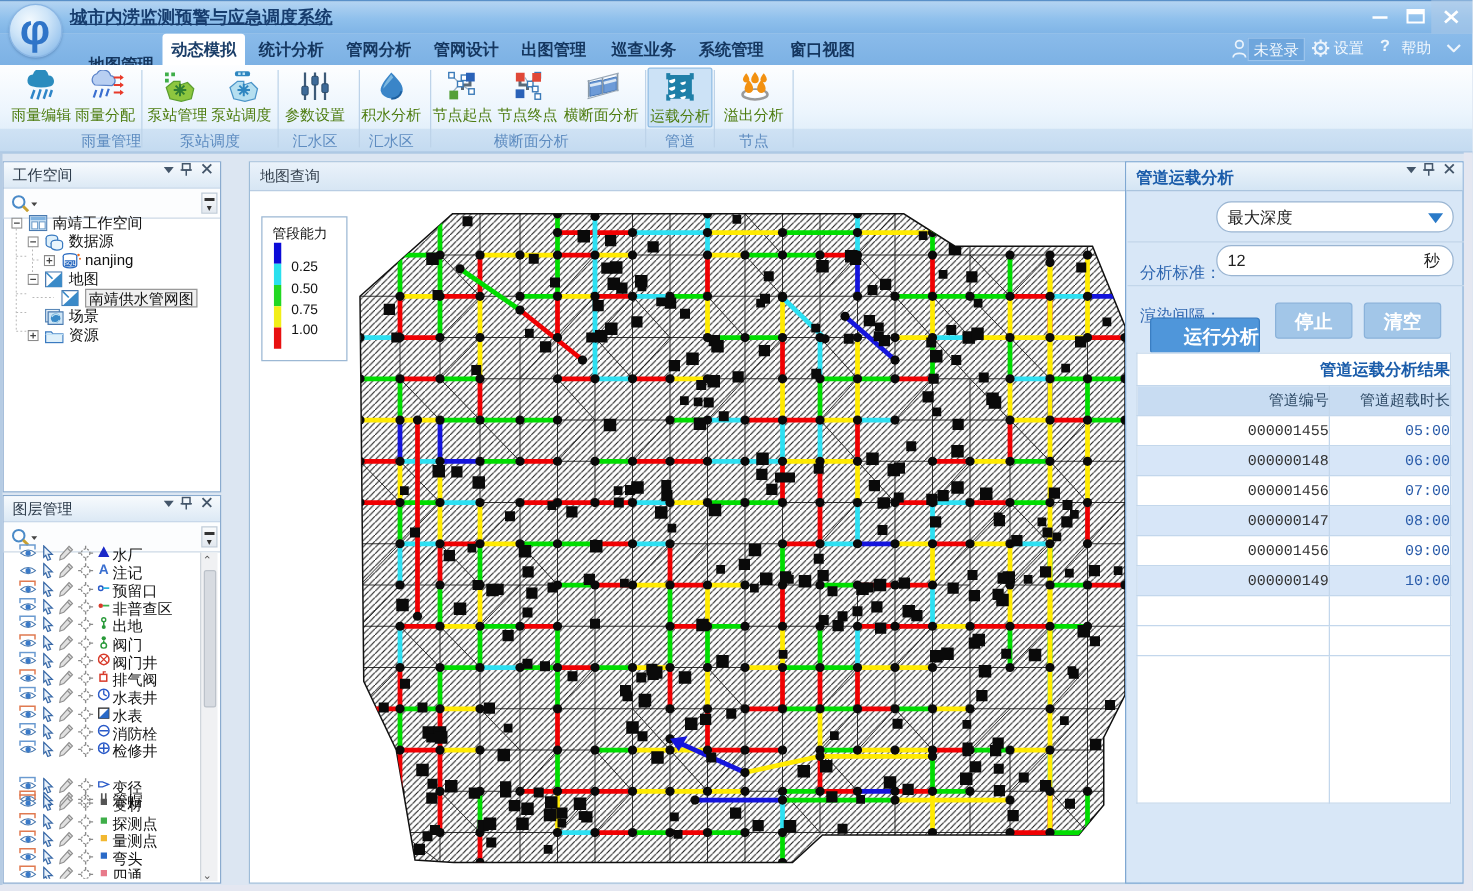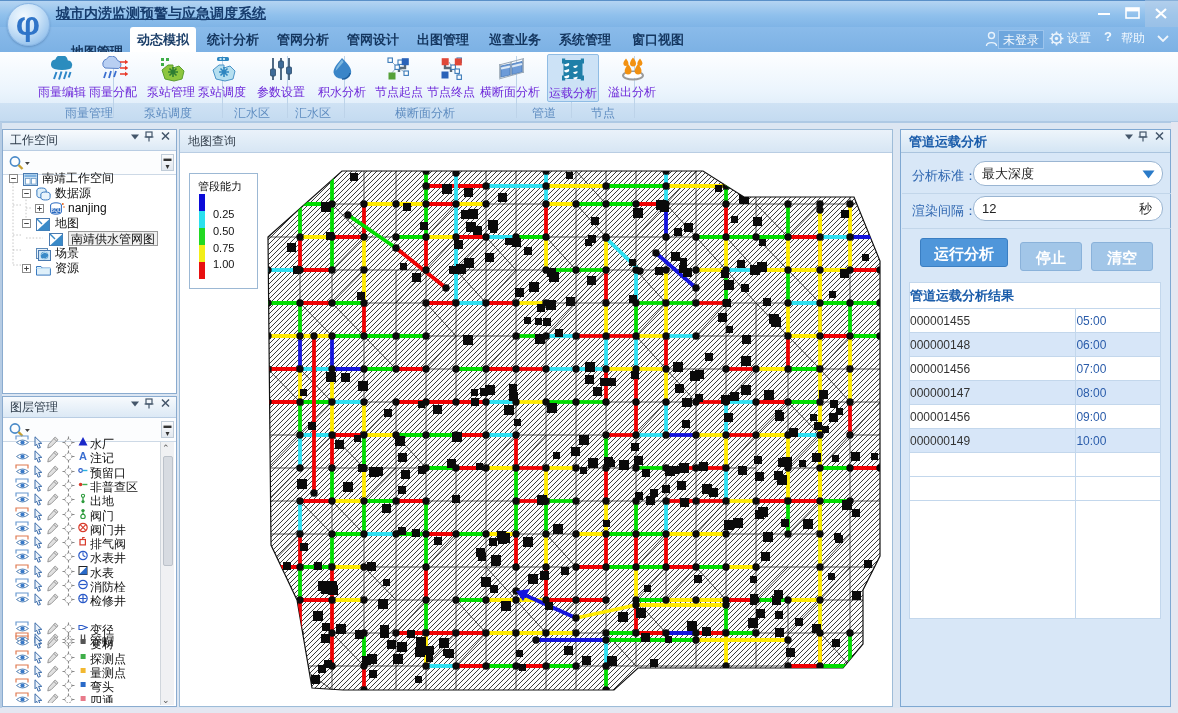--- a/index.html
+++ b/index.html
@@ -9,37 +9,37 @@
 #apptitle{left:56px;top:5px;font-size:14px;font-weight:bold;color:#173d6e;text-decoration:underline;}
 #menubar{left:0;top:27px;width:1178px;height:25px;background:linear-gradient(#8abbea,#7cb1e4);}
 .mtab{position:absolute;top:27px;height:25px;line-height:25px;font-size:13px;font-weight:bold;color:#14365f;text-align:center;}
 .mtab.active{background:#ffffff;border-radius:3px 3px 0 0;color:#1b3e68;}
 #logo{left:7px;top:3px;width:43px;height:43px;border-radius:50%;background:radial-gradient(circle at 38% 30%,#f2f9fe,#cde4f8 40%,#9cc6ee 75%,#6da4dc);border:1px solid #8ab6e4;z-index:5;box-shadow:0 1px 2px rgba(40,80,130,.35);}
 
 #ribbon{left:0;top:52px;width:1178px;height:70px;background:linear-gradient(#fdfeff,#ecf5fd 55%,#d7e8f7);border-bottom:1px solid #b6cfe8;}
 #grouprow{left:0;top:103px;width:1178px;height:19px;background:linear-gradient(#cfe2f4,#c3daf0);}
 .glabel{position:absolute;top:105px;font-size:12px;color:#5e8cc0;text-align:center;}
 .rsep{position:absolute;top:56px;width:1px;height:62px;background:#bdd3e9;}
-.rbtn{position:absolute;top:54px;width:52px;height:48px;text-align:center;font-size:12px;color:#6d28d9;margin-left:29px;}
+.rbtn{position:absolute;top:54px;width:52px;height:48px;text-align:center;font-size:12px;color:#4d7c0f;}
 .rbtn .lbl{position:absolute;left:-9px;right:-9px;top:30px;white-space:nowrap;}
 .rbtn svg{position:absolute;left:50%;margin-left:-13px;top:2px;}
 .rbtn.active{background:#cce2f6;border:1px solid #8fbce4;border-radius:2px;}
 
 .panel{position:absolute;background:#fff;border:1px solid #8aabcf;}
 .phead{position:absolute;left:0;top:0;right:0;height:21px;background:linear-gradient(#f7fafd,#dce9f5);border-bottom:1px solid #b9cde3;font-size:12px;color:#2d3b4a;line-height:21px;padding-left:7px;}
 .picons{position:absolute;right:5px;top:0;height:21px;line-height:21px;font-size:10px;color:#3e4f63;letter-spacing:4px;}
 .searchrow{position:absolute;left:0;top:21px;right:0;height:24px;background:#fcfdfe;border-bottom:1px solid #cdd9e6;}
 
 #rp{left:900px;top:129px;width:271px;height:578px;background:#d8e7f7;border:1px solid #7fa8d2;}
 #rphead{position:absolute;left:0;top:0;right:0;height:23px;background:linear-gradient(#eef5fb,#d4e5f4);border-bottom:1px solid #aac4de;font-size:13px;font-weight:bold;color:#1a5caa;line-height:23px;padding-left:8px;}
-.rplabel{position:absolute;font-size:13px;color:#2e66b0;}
+.rplabel{position:absolute;font-size:13px;color:#2e66b0;margin-top:42px;}
 .rpinput{position:absolute;background:#fff;border:1px solid #9ab5d2;border-radius:12px;font-size:13px;color:#222;}
 .rpbtn{position:absolute;height:29px;border-radius:3px;text-align:center;font-size:15px;font-weight:bold;color:#fff;line-height:29px;}
 table.rt{position:absolute;left:8px;top:152px;width:252px;border-collapse:collapse;background:#fff;font-size:12px;}
-table.rt td{border:1px solid #c3d7ec;height:24px;text-align:left;color:#333;}
+table.rt td{border:1px solid #c3d7ec;height:24px;text-align:right;color:#333;font-family:Liberation Mono, monospace;}
 </style></head><body>
 <div id="titlebar" class="abs"></div>
 <div id="menubar" class="abs"></div>
 <div id="logo" class="abs"></div>
 <svg class="abs" style="left:7px;top:3px;z-index:6" width="43" height="43" viewBox="0 0 43 43">
     <text x="21" y="32" font-size="34" font-weight="bold" fill="#2f74c8" text-anchor="middle" font-family="Liberation Serif">φ</text>
   </svg>
 <div id="apptitle" class="abs">城市内涝监测预警与应急调度系统</div>
 <svg class="abs" style="left:1090px;top:0" width="88" height="27" viewBox="0 0 88 27">
     <rect x="55" y="0" width="33" height="27" fill="#aecbe8" opacity="0.55"></rect>
@@ -807,21 +807,21 @@
         </svg>
         <div class="abs" style="left:84px;top:1px;font-size:12px;color:#111;">四通</div>
       </div>
     </div>
     <div class="abs" style="right:2px;top:45px;width:14px;height:263px;background:#f0f1f3;border-left:1px solid #d0d6dc;">
       <div style="position:absolute;left:1px;top:1px;font-size:9px;color:#555;">⌃</div>
       <div style="position:absolute;left:1px;bottom:0px;font-size:9px;color:#555;">⌄</div>
       <div style="position:absolute;left:1.5px;top:14px;width:10px;height:110px;background:#d7dbe1;border:1px solid #bcc2ca;border-radius:2px;"></div>
     </div>
   </div>
-<div class="abs" style="left:179px;top:129px;width:714px;height:578px;background:#fff;border:1px solid #9ebcd8;">
+<div class="abs" style="left:199px;top:129px;width:714px;height:578px;background:#fff;border:1px solid #9ebcd8;">
     <div class="abs" style="left:0;top:0;width:712px;height:23px;background:linear-gradient(#eaf2fa,#d7e6f4);border-bottom:1px solid #b9cde3;font-size:12px;color:#333f4c;line-height:23px;padding-left:8px;">地图查询</div>
     <div class="abs" style="left:0;top:23px;width:712px;height:553px;overflow:hidden;">
       <svg width="713" height="554" viewBox="0 0 713 554" style="position:absolute;left:0;top:0">
         <defs>
           <pattern id="h" width="5.0" height="5.0" patternUnits="userSpaceOnUse">
             <rect width="5.0" height="5.0" fill="#fdfdfd"></rect>
             <path d="M-1.2,6.2 L6.2,-1.2" stroke="#181818" stroke-width="0.85"></path>
           </pattern>
         </defs>
         <polygon points="88,84 162,18 523,18 564,44 674,44 700,108 700,403 683,437 683,491 663,515 458,515 434,537 163,537 132,535 117,447 91,392" fill="url(#h)" stroke="#111" stroke-width="1.2"></polygon>
@@ -1736,27 +1736,31 @@
           <path d="M31,1.5 l7,7 M38,1.5 l-7,7" stroke="#44566a" stroke-width="1.5"></path>
         </svg></span></div>
     <div class="rplabel" style="left:11px;top:37px;">分析标准：</div>
     <div class="rpinput" style="left:72px;top:31px;width:190px;height:25px;line-height:23px;padding-left:8px;">最大深度<svg style="position:absolute;right:7px;top:8px" width="13" height="9" viewBox="0 0 13 9">
         <path d="M0.5,0.5 h12 L6.5,8.5z" fill="#2a7ac8"></path>
       </svg></div>
     <div class="abs" style="left:1px;top:63px;width:273px;height:1px;background:#c2d6ea;"></div>
     <div class="rplabel" style="left:11px;top:72px;">渲染间隔：</div>
     <div class="rpinput" style="left:72px;top:66px;width:190px;height:25px;line-height:23px;padding-left:8px;">12<span style="position:absolute;right:10px;color:#222;">秒</span></div>
     <div class="abs" style="left:1px;top:98px;width:273px;height:1px;background:#c2d6ea;"></div>
-    <div class="rpbtn" style="left:19px;top:108px;width:88px;background:#4f96da;border:1px solid #3a7ec2;">运行分析</div>
+    <div class="rpbtn" style="left:19px;top:124px;width:88px;background:#4f96da;border:1px solid #3a7ec2;text-align:right;">运行分析</div>
     <div class="rpbtn" style="left:119px;top:112px;width:62px;background:#a2c6e8;border:1px solid #8ab2da;">停止</div>
     <div class="rpbtn" style="left:190px;top:112px;width:62px;background:#a2c6e8;border:1px solid #8ab2da;">清空</div>
     <table class="rt">
       <tbody>
         <tr>
           <td colspan="2" style="height:26px;font-size:13px;font-weight:bold;color:#1a5caa;">管道运载分析结果</td>
+        </tr>
+        <tr style="background:#c8dcf2;">
+          <td style="width:154px;color:#2e4a66;">管道编号</td>
+          <td style="color:#2e4a66;">管道超载时长</td>
         </tr>
         <tr style="background:#ffffff;">
           <td>000001455</td>
           <td style="color:#2a5caa;">05:00</td>
         </tr>
         <tr style="background:#d7e6f8;">
           <td>000000148</td>
           <td style="color:#2a5caa;">06:00</td>
         </tr>
         <tr style="background:#ffffff;">

